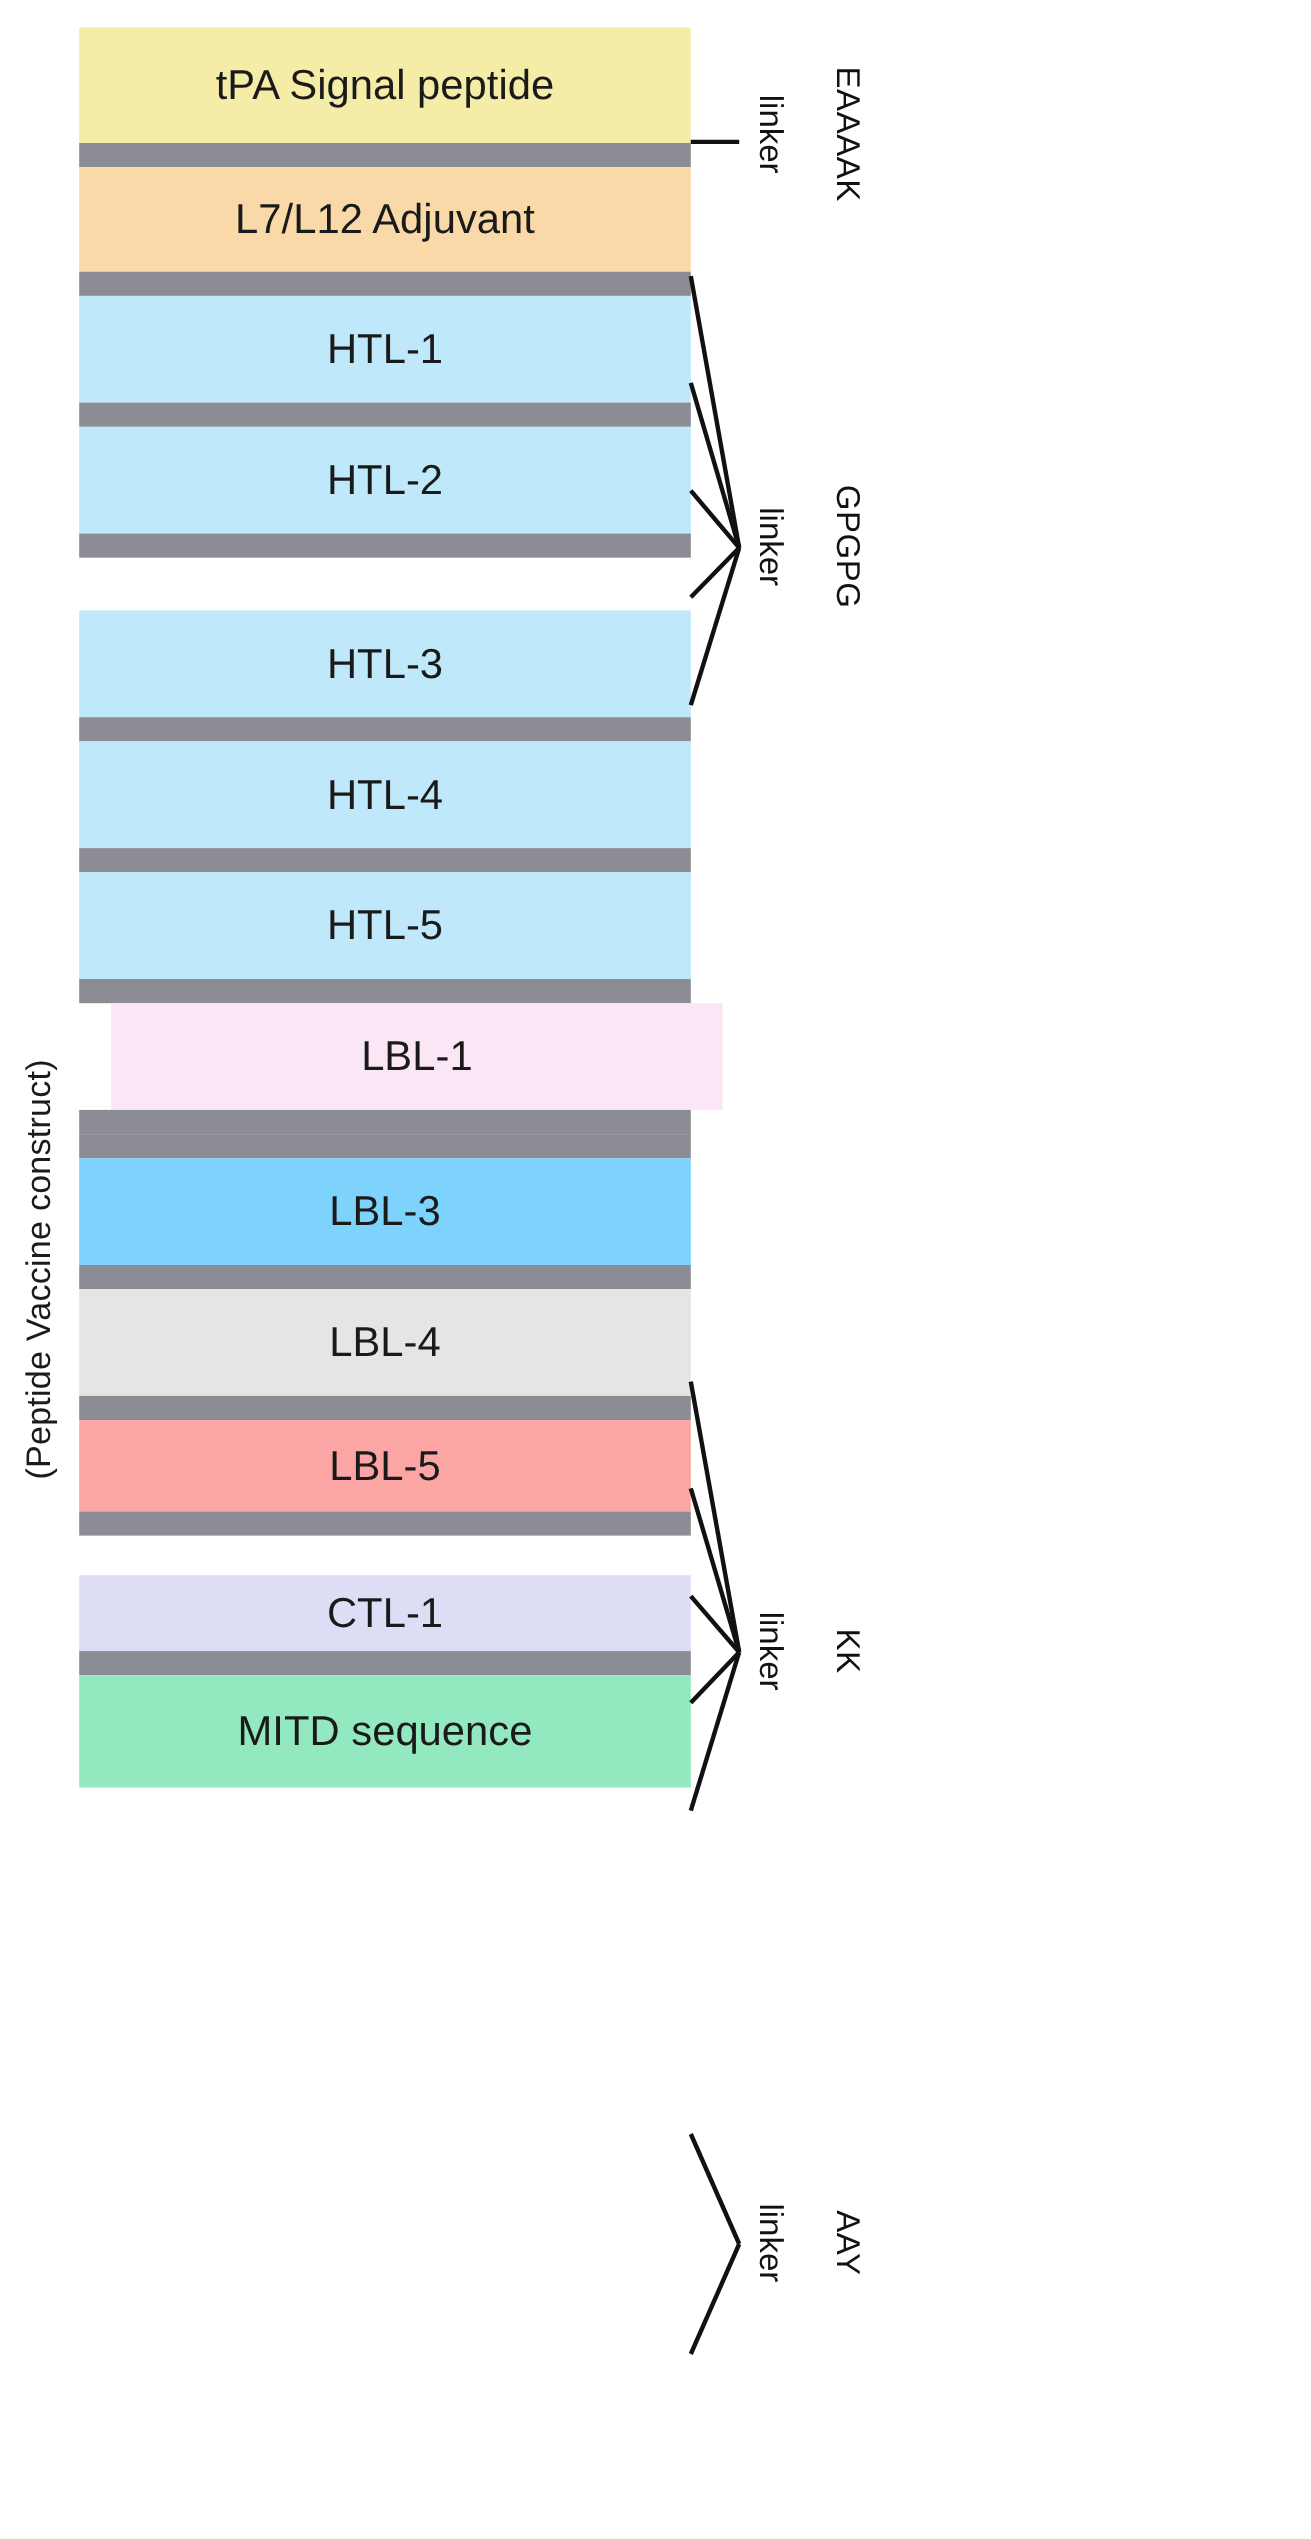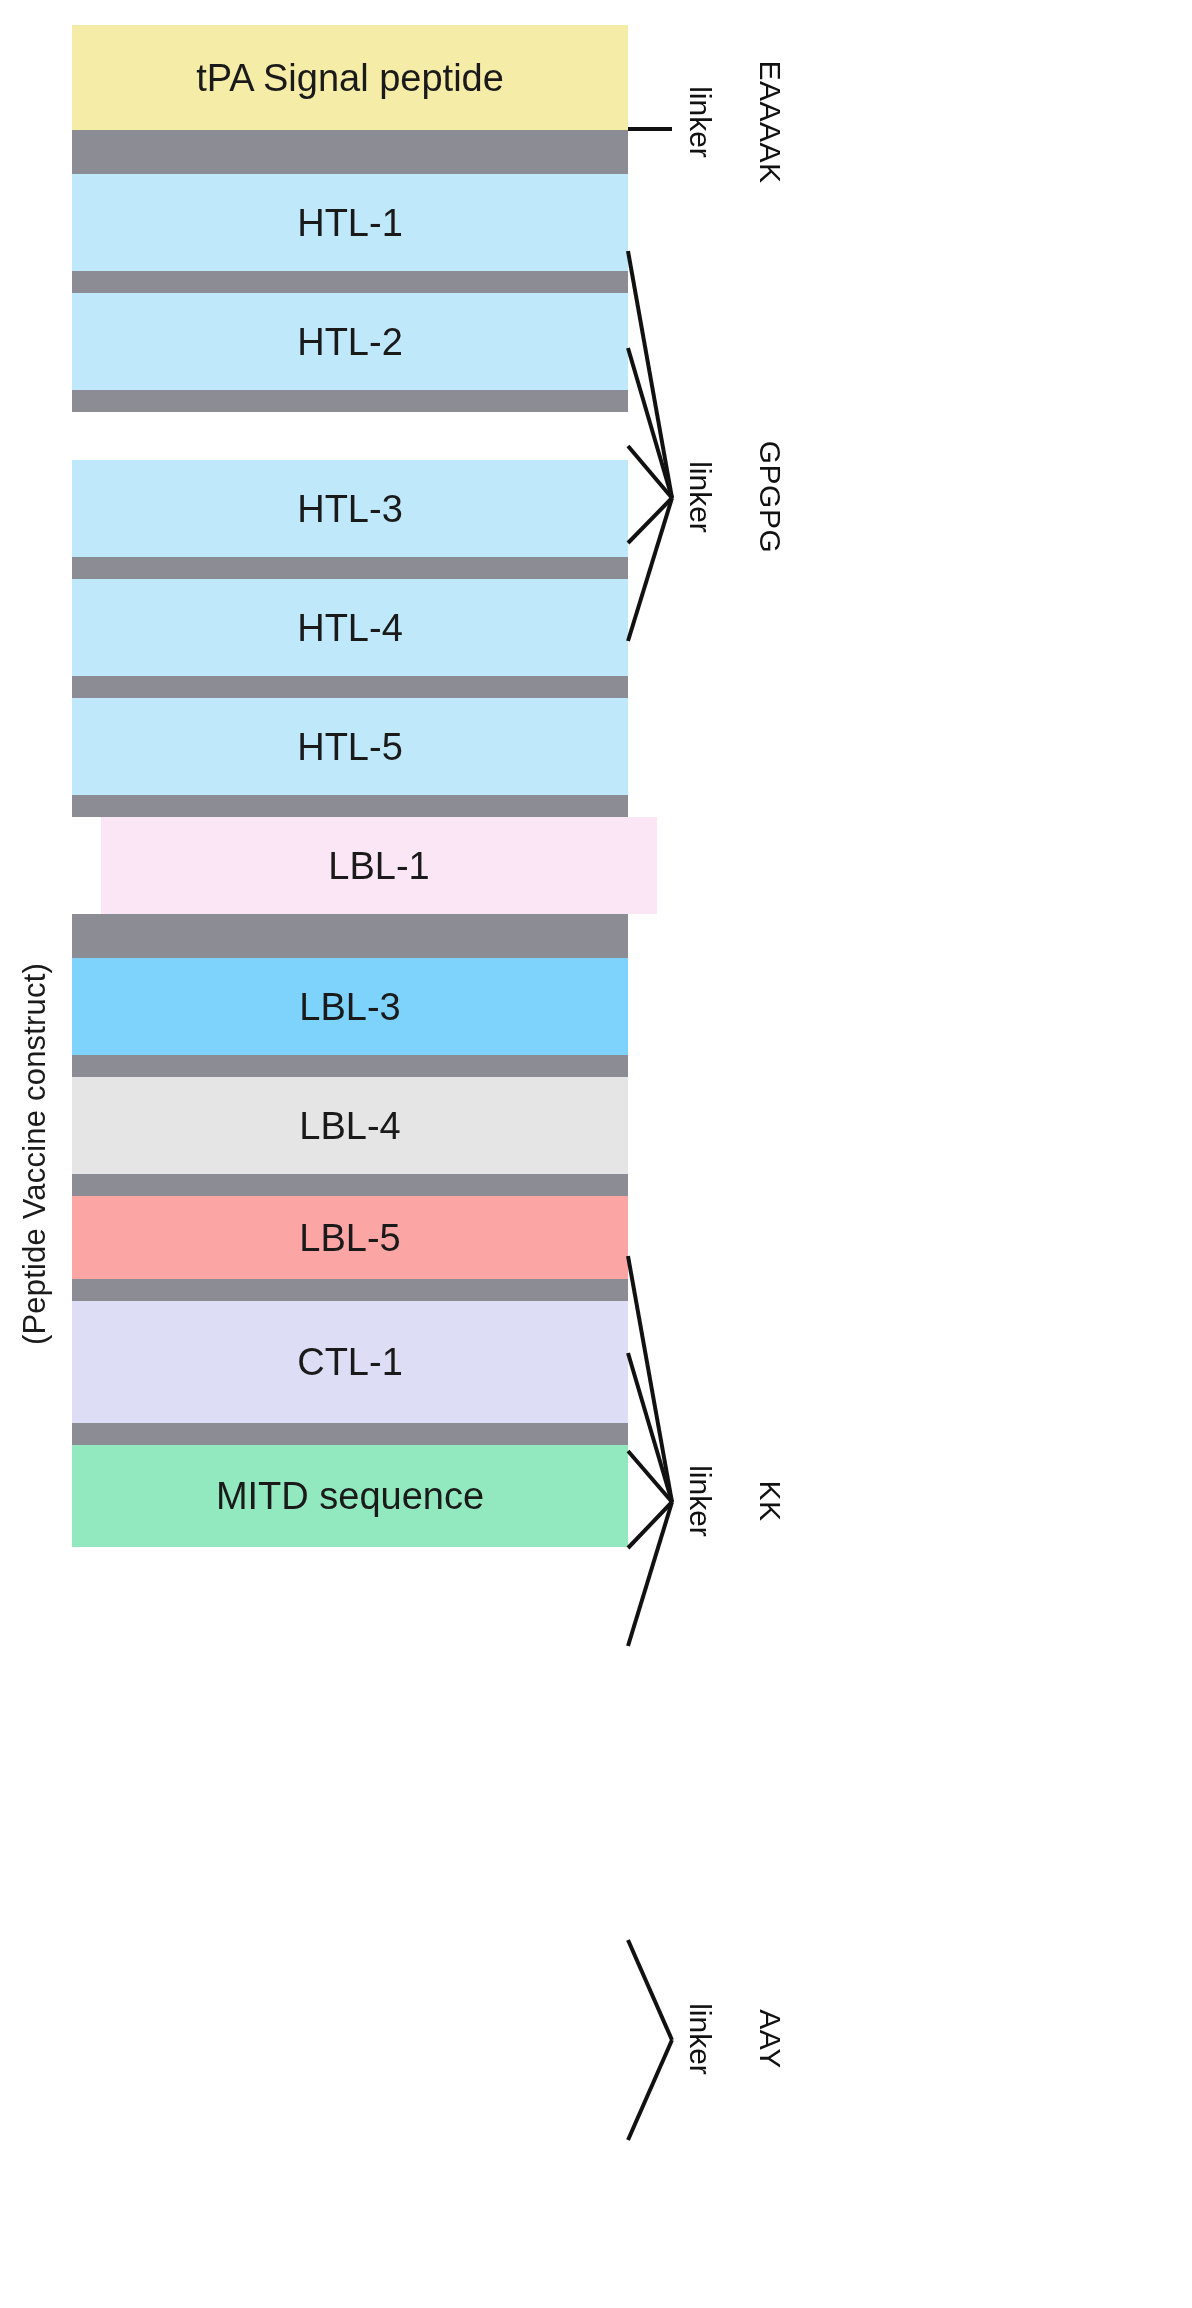--- a/index.html
+++ b/index.html
@@ -99,20 +99,23 @@
 
   <div id="left-caption">
     <span class="vtext">(Peptide Vaccine construct)</span>
   </div>
 
   <div id="construct">
       <div class="band" style="height: 105px; background: rgb(245, 236, 168);">
         <span class="band-label">tPA Signal peptide</span>
       </div>
       <div class="band linker-bar" style="height: 22px; background: rgb(140, 140, 148);"></div>
+      <div class="band" style="height: 95px; background: rgb(250, 217, 168);">
+        <span class="band-label">L7/L12 Adjuvant</span>
+      </div>
       <div class="band linker-bar" style="height: 22px; background: rgb(140, 140, 148);"></div>
       <div class="band" style="height: 97px; background: rgb(191, 232, 250);">
         <span class="band-label">HTL-1</span>
       </div>
       <div class="band linker-bar" style="height: 22px; background: rgb(140, 140, 148);"></div>
       <div class="band" style="height: 97px; background: rgb(191, 232, 250);">
         <span class="band-label">HTL-2</span>
       </div>
       <div class="band linker-bar" style="height: 22px; background: rgb(140, 140, 148);"></div>
       <div class="band" style="height: 97px; background: rgb(191, 232, 250); margin-top: 48px;">
@@ -137,21 +140,21 @@
       </div>
       <div class="band linker-bar" style="height: 22px; background: rgb(140, 140, 148);"></div>
       <div class="band" style="height: 97px; background: #e5e5e5;">
         <span class="band-label">LBL-4</span>
       </div>
       <div class="band linker-bar" style="height: 22px; background: rgb(140, 140, 148);"></div>
       <div class="band" style="height: 83px; background: #fca5a5;">
         <span class="band-label">LBL-5</span>
       </div>
       <div class="band linker-bar" style="height: 22px; background: rgb(140, 140, 148);"></div>
-      <div class="band" style="height: 122px; background: rgb(221, 221, 246);">
+      <div class="band" style="height: 69px; background: rgb(221, 221, 246); margin-top: 36px;">
         <span class="band-label">CTL-1</span>
       </div>
       <div class="band linker-bar" style="height: 22px; background: rgb(140, 140, 148);"></div>
       <div class="band" style="height: 102px; background: rgb(147, 233, 191);">
         <span class="band-label">MITD sequence</span>
       </div>
     </div>
 
   <div id="annotations">
     <svg id="leader-lines" width="1192" height="2308">

